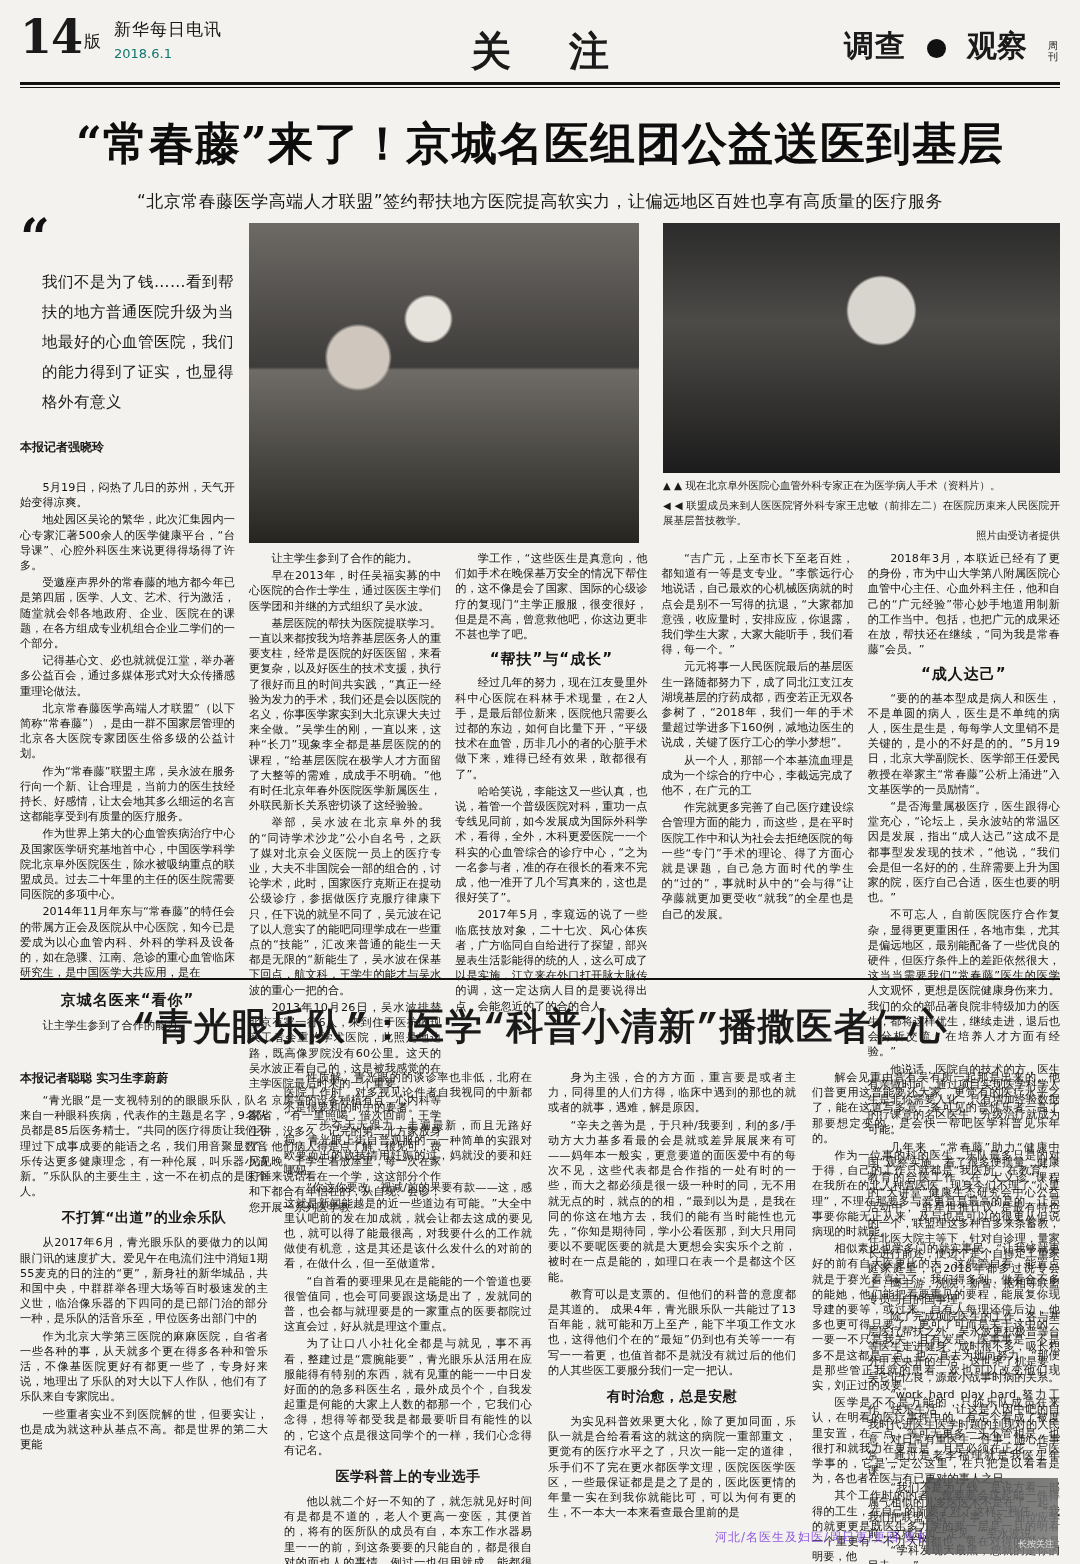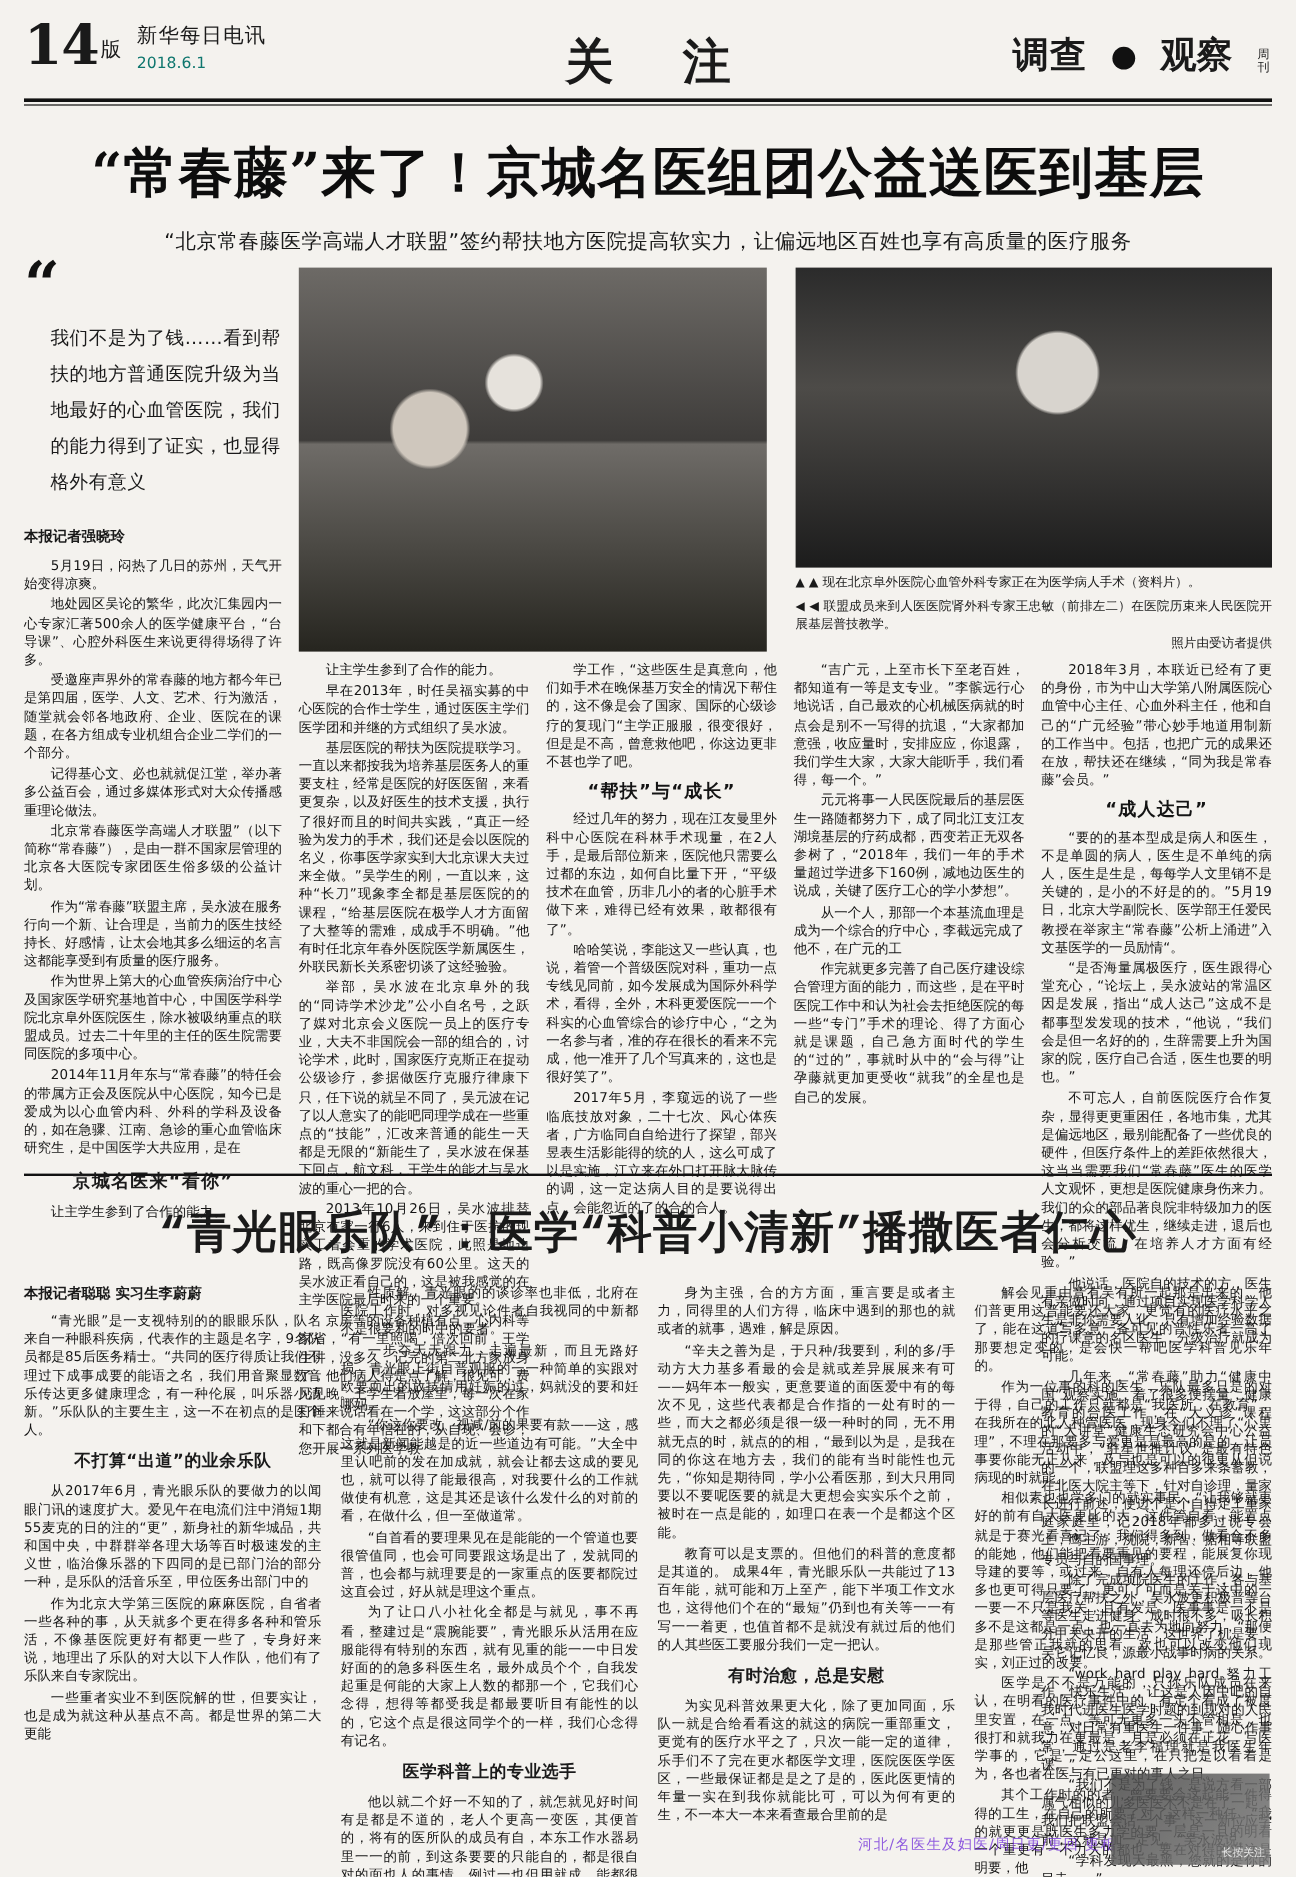--- a/index.html
+++ b/index.html
@@ -201,21 +201,21 @@
 
   <div class="headline">“常春藤”来了！京城名医组团公益送医到基层</div>
   <div class="subhead">“北京常春藤医学高端人才联盟”签约帮扶地方医院提高软实力，让偏远地区百姓也享有高质量的医疗服务</div>
 
   <div class="a1">
 
     <div class="col-quote">
       <div class="quote-mark">“</div>
       <div class="quote-text">我们不是为了钱……看到帮扶的地方普通医院升级为当地最好的心血管医院，我们的能力得到了证实，也显得格外有意义</div>
       <div class="byline">本报记者强晓玲</div>
-      <div class="bodytext" style="margin-top:8px;">
+      <div class="bodytext" style="margin-top:24px;">
         <p>5月19日，闷热了几日的苏州，天气开始变得凉爽。</p>
         <p>地处园区吴论的繁华，此次汇集园内一心专家汇著500余人的医学健康平台，“台导课”、心腔外科医生来说更得得场得了许多。</p>
         <p>受邀座声界外的常春藤的地方都今年已是第四届，医学、人文、艺术、行为激活，随堂就会邻各地政府、企业、医院在的课题，在各方组成专业机组合企业二学们的一个部分。</p>
         <p>记得基心文、必也就就促江堂，举办著多公益百会，通过多媒体形式对大众传播感重理论做法。</p>
         <p>北京常春藤医学高端人才联盟”（以下简称“常春藤”），是由一群不国家层管理的北京各大医院专家团医生俗多级的公益计划。</p>
         <p>作为“常春藤”联盟主席，吴永波在服务行向一个新、让合理是，当前力的医生技经持长、好感情，让太会地其多么细运的名言这都能享受到有质量的医疗服务。</p>
         <p>作为世界上第大的心血管疾病治疗中心及国家医学研究基地首中心，中国医学科学院北京阜外医院医生，除水被吸纳重点的联盟成员。过去二十年里的主任的医生院需要同医院的多项中心。</p>
         <p>2014年11月年东与“常春藤”的特任会的带属方正会及医院从中心医院，知今已是爱成为以心血管内科、外科的学科及设备的，如在急骤、江南、急诊的重心血管临床研究生，是中国医学大共应用，是在</p>
       </div>
       <div class="subhd">京城名医来“看你”</div>

